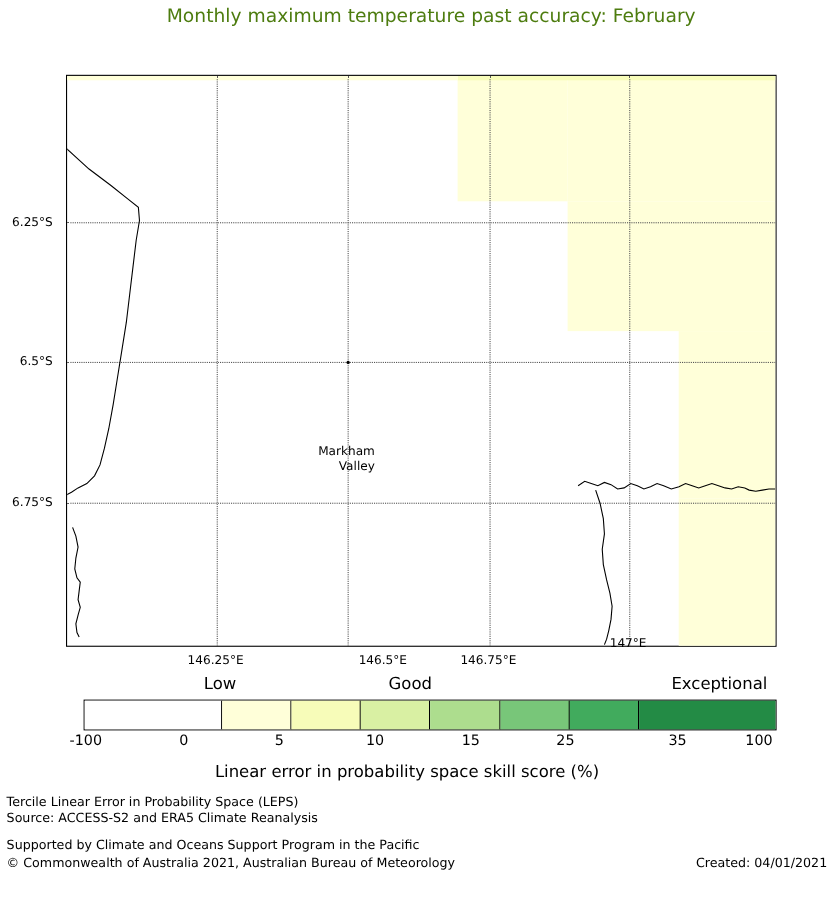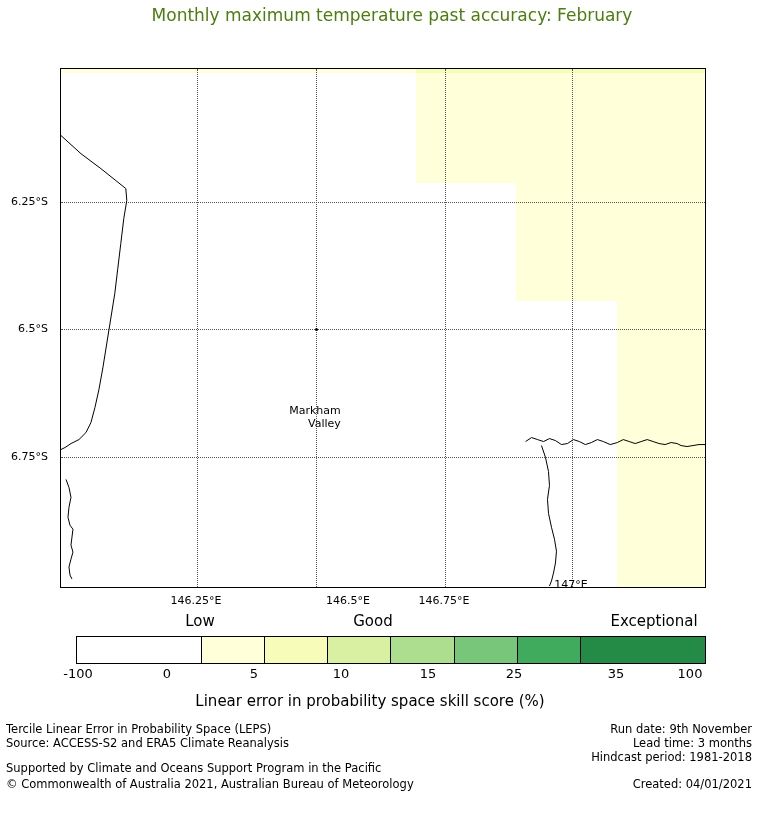--- a/index.html
+++ b/index.html
@@ -226,20 +226,17 @@
   <div class="cbar-tick" style="left:341px;">10</div>
   <div class="cbar-tick" style="left:428px;">15</div>
   <div class="cbar-tick" style="left:514px;">25</div>
   <div class="cbar-tick" style="left:601px;margin-left:15px;">35</div>
   <div class="cbar-tick" style="left:690px;">100</div>
 
   <div class="cbar-title">Linear error in probability space skill score (%)</div>
 
   <div class="foot foot-left" style="top:722px;">Tercile Linear Error in Probability Space (LEPS)
 Source: ACCESS-S2 and ERA5 Climate Reanalysis</div>
-  <div class="foot foot-right" style="top:722px;">Run date: 9th November
-Lead time: 3 months
-Hindcast period: 1981-2018</div>
   <div class="foot foot-left" style="top:761px;">Supported by Climate and Oceans Support Program in the Pacific</div>
   <div class="foot foot-left" style="top:777px;">© Commonwealth of Australia 2021, Australian Bureau of Meteorology</div>
   <div class="foot foot-right" style="top:777px;">Created: 04/01/2021</div>
 
 </div>
 
 </body></html>

